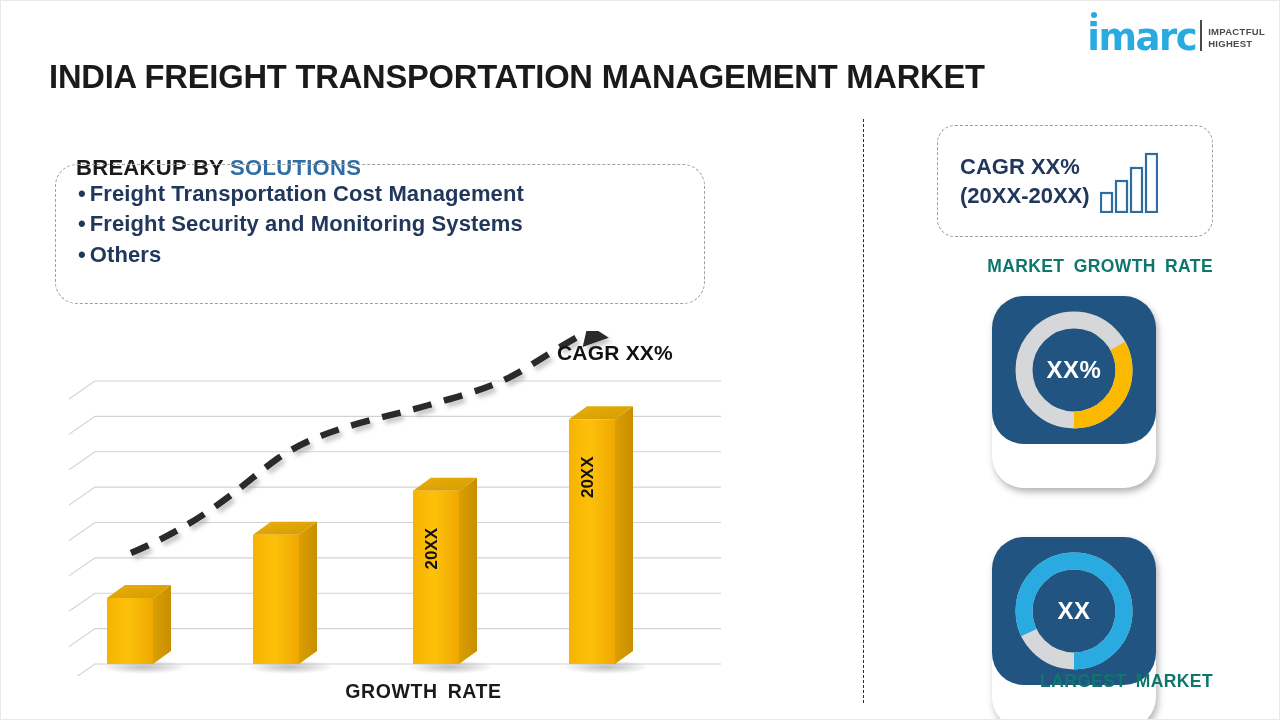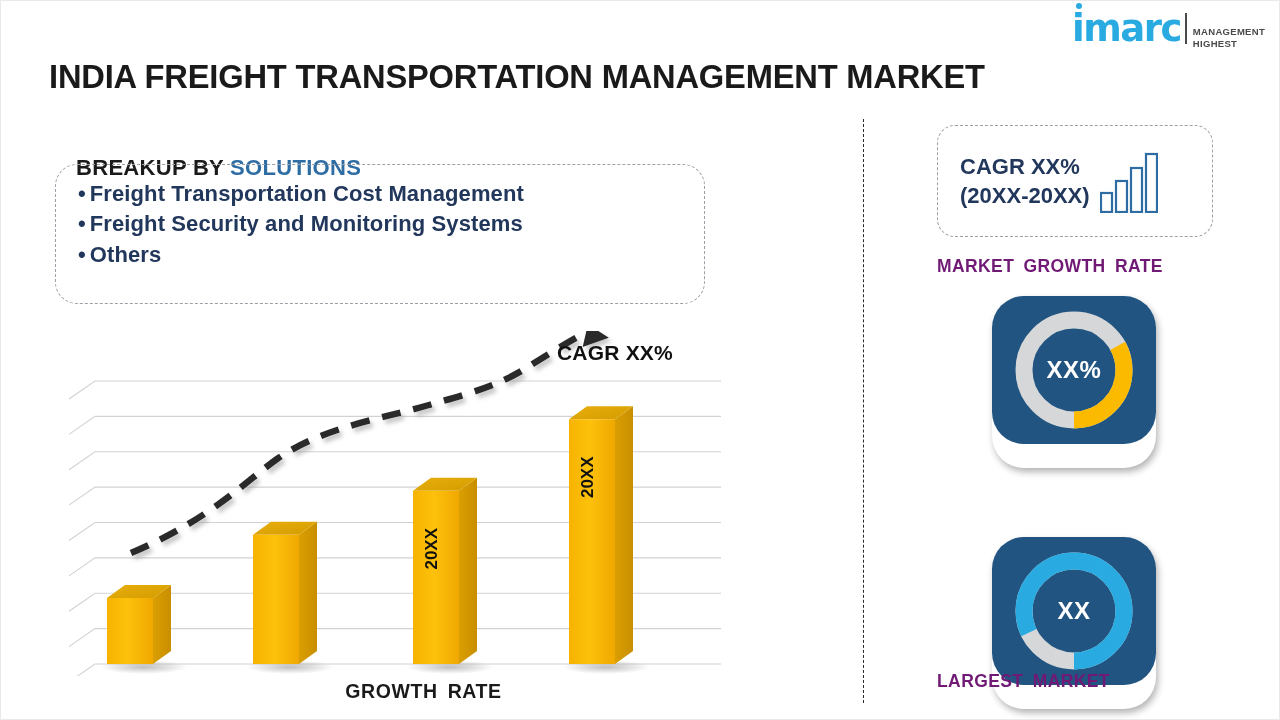--- a/index.html
+++ b/index.html
@@ -24,20 +24,21 @@
     box-sizing: border-box;
     overflow: hidden;
   }
 
   
   #logo {
     position: absolute;
     right: 14px;
     top: 12px;
     display: flex;
+    align-items: flex-end;
     height: 40px;
   }
   #logo-mark {
     font-family: "DejaVu Sans", sans-serif;
     font-size: 37px;
     font-weight: bold;
     color: #29ABE2;
     letter-spacing: -1.5px;
     line-height: 0.85;
     position: relative;
@@ -193,36 +194,36 @@
   }
   #cagr-box-icon {
     margin-left: 10px;
     margin-top: 6px;
   }
 
   .panel-caption {
     position: absolute;
     width: 276px;
     left: 936px;
-    text-align: left;
+    text-align: right;
     font-size: 17.5px;
     font-weight: bold;
-    color: #701a75;
+    color: #0f766e;
     letter-spacing: 0.4px;
     word-spacing: 4px;
     white-space: nowrap;
   }
   #caption-growth { top: 255px; }
   #caption-cagr   { top: 459px; }
   #caption-market { top: 670px; }
 
   .donut-card {
     position: absolute;
     width: 164px;
-    height: 172px;
+    height: 192px;
     border-radius: 32px;
     box-shadow: 2px 4px 7px rgba(0,0,0,0.30);
   }
   #donut-card-1 { left: 991px; top: 295px; }
   #donut-card-2 { left: 991px; top: 536px; }
   .donut-card svg {
     position: absolute;
     left: 0; top: 0;
   }
   .donut-center {
@@ -244,21 +245,21 @@
 
 <div id="slide">
 
   <div id="logo">
     <div id="logo-mark">
       <span id="logo-dot"></span>
       <span>imarc</span>
     </div>
     <div id="logo-bar"></div>
     <div id="logo-tag">
-      <span>MANAGEMENT</span>
+      <span>IMPACTFUL</span>
       <span>HIGHEST</span>
     </div>
   </div>
 
   <div id="title">INDIA FREIGHT TRANSPORTATION MANAGEMENT MARKET</div>
 
   <div id="breakup-heading">
     <span class="k-dark">BREAKUP BY </span><span class="k-blue">SOLUTIONS</span>
   </div>
 

